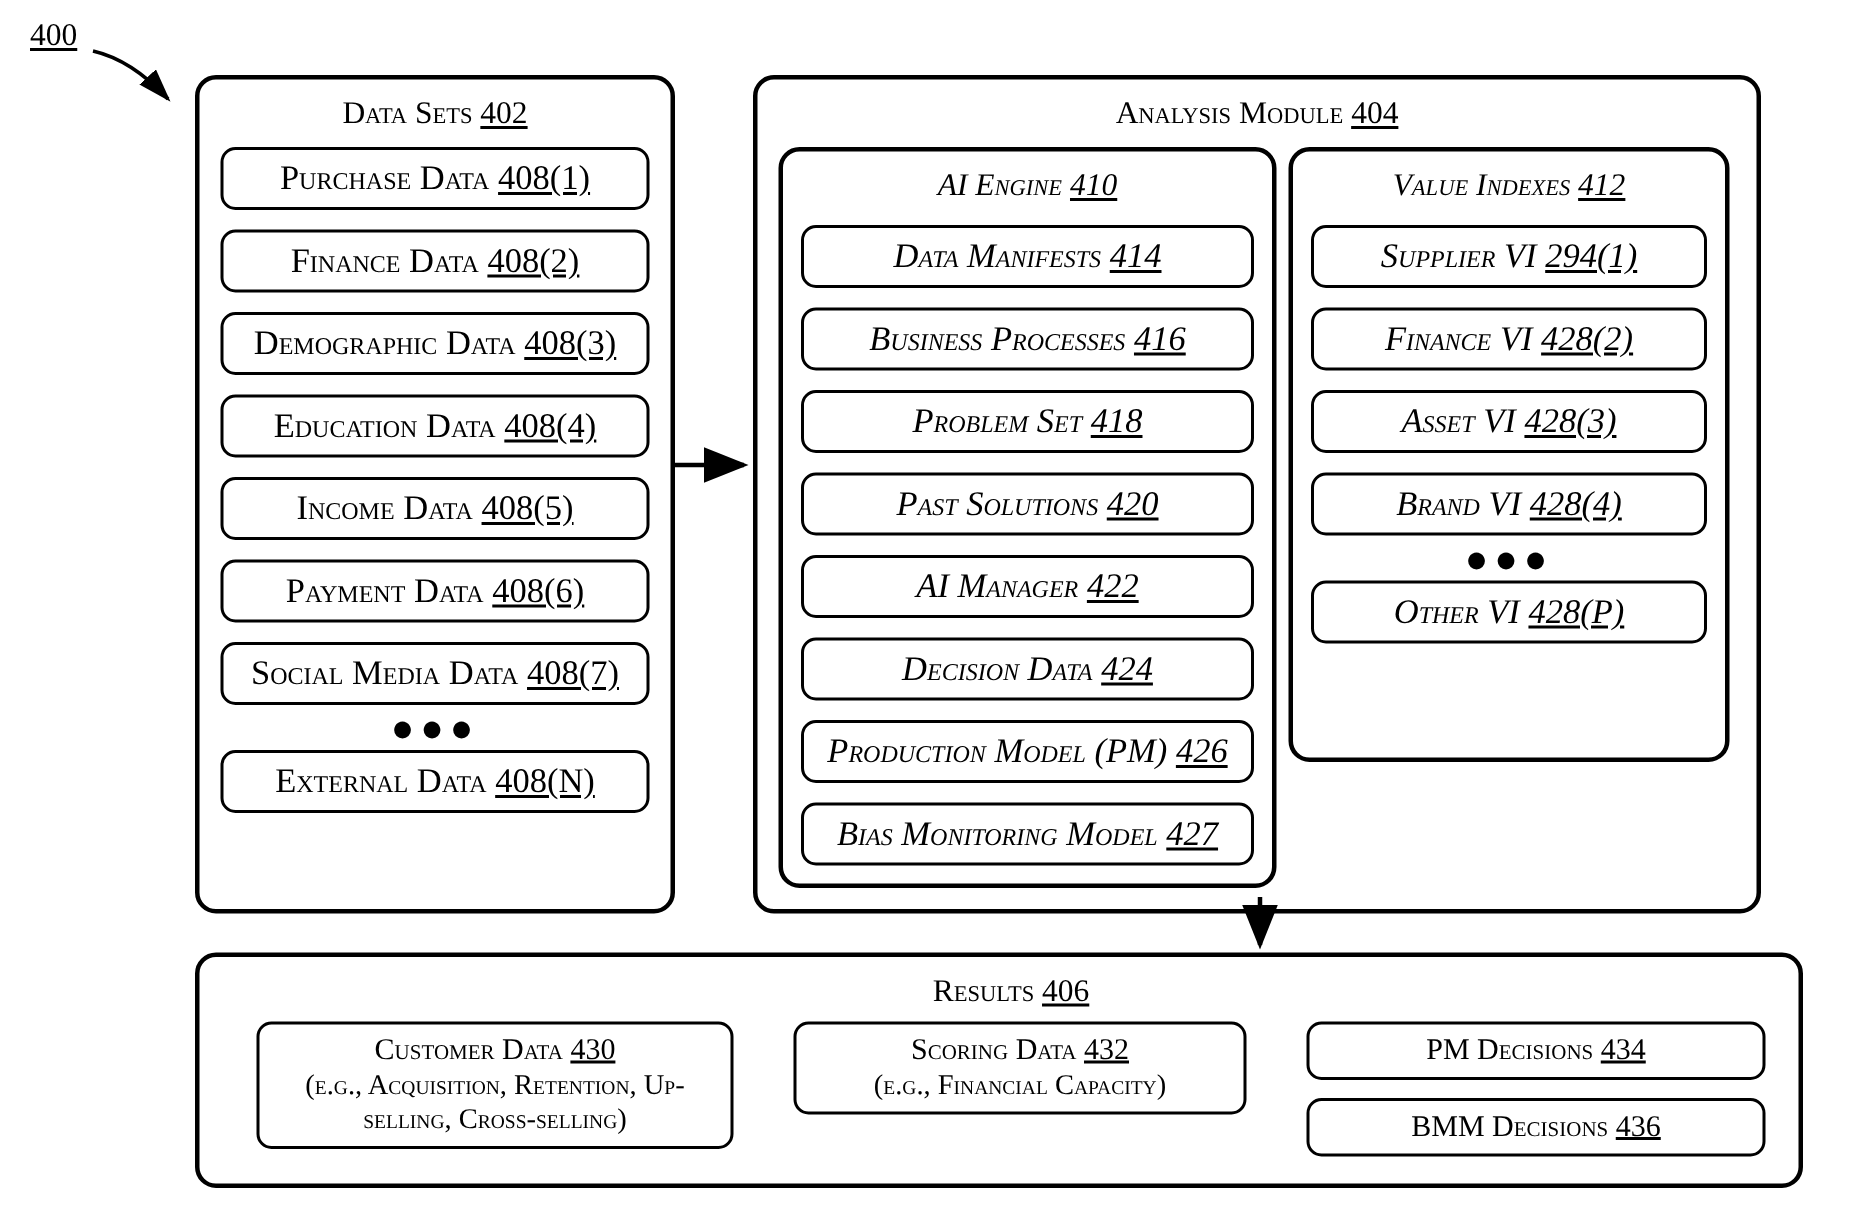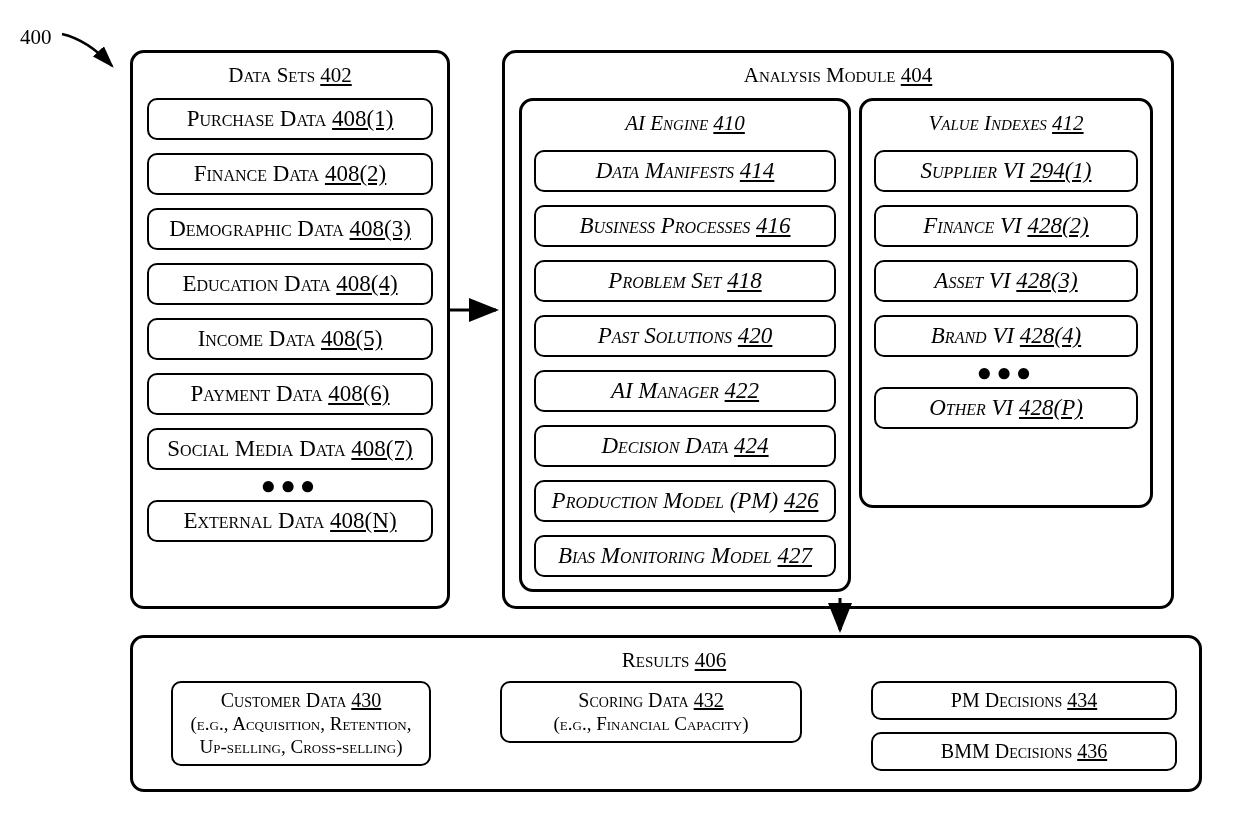--- a/index.html
+++ b/index.html
@@ -13,23 +13,24 @@
     background: #fff;
     color: #000;
     position: relative;
   }
   .canvas {
     position: absolute;
     left: 0; top: 0; width: 1240px; height: 817px;
   }
   .figure-label {
     position: absolute;
-    left: 20px; top: 25px;
+    left: 20px; top: 11px;
     font-size: 21px;
     font-variant: normal;
+    text-decoration: underline;
   }
   .top-row {
     position: absolute;
     left: 130px; top: 50px;
     display: flex;
     gap: 52px;
   }
   .panel {
     border: 3px solid #000;
     border-radius: 14px;
@@ -195,21 +196,21 @@
       </div>
     </div>
 
   </div>
 
   <div id="results" class="panel">
     <div class="panel-title" style="margin-bottom:8px">
       <span>Results</span> <span class="ref">406</span>
     </div>
     <div class="row">
-      <div class="result-box" style="width:260px">
+      <div class="result-box" style="width:318px">
         <span>Customer Data</span> <span class="ref">430</span><br>
         <span class="sub">(e.g., Acquisition, Retention, Up-selling, Cross-selling)</span>
       </div>
       <div class="result-box" style="width:302px">
         <span>Scoring Data</span> <span class="ref">432</span><br>
         <span class="sub">(e.g., Financial Capacity)</span>
       </div>
       <div class="result-col" style="width:306px">
         <div class="result-box">
           <span>PM Decisions</span> <span class="ref">434</span>

